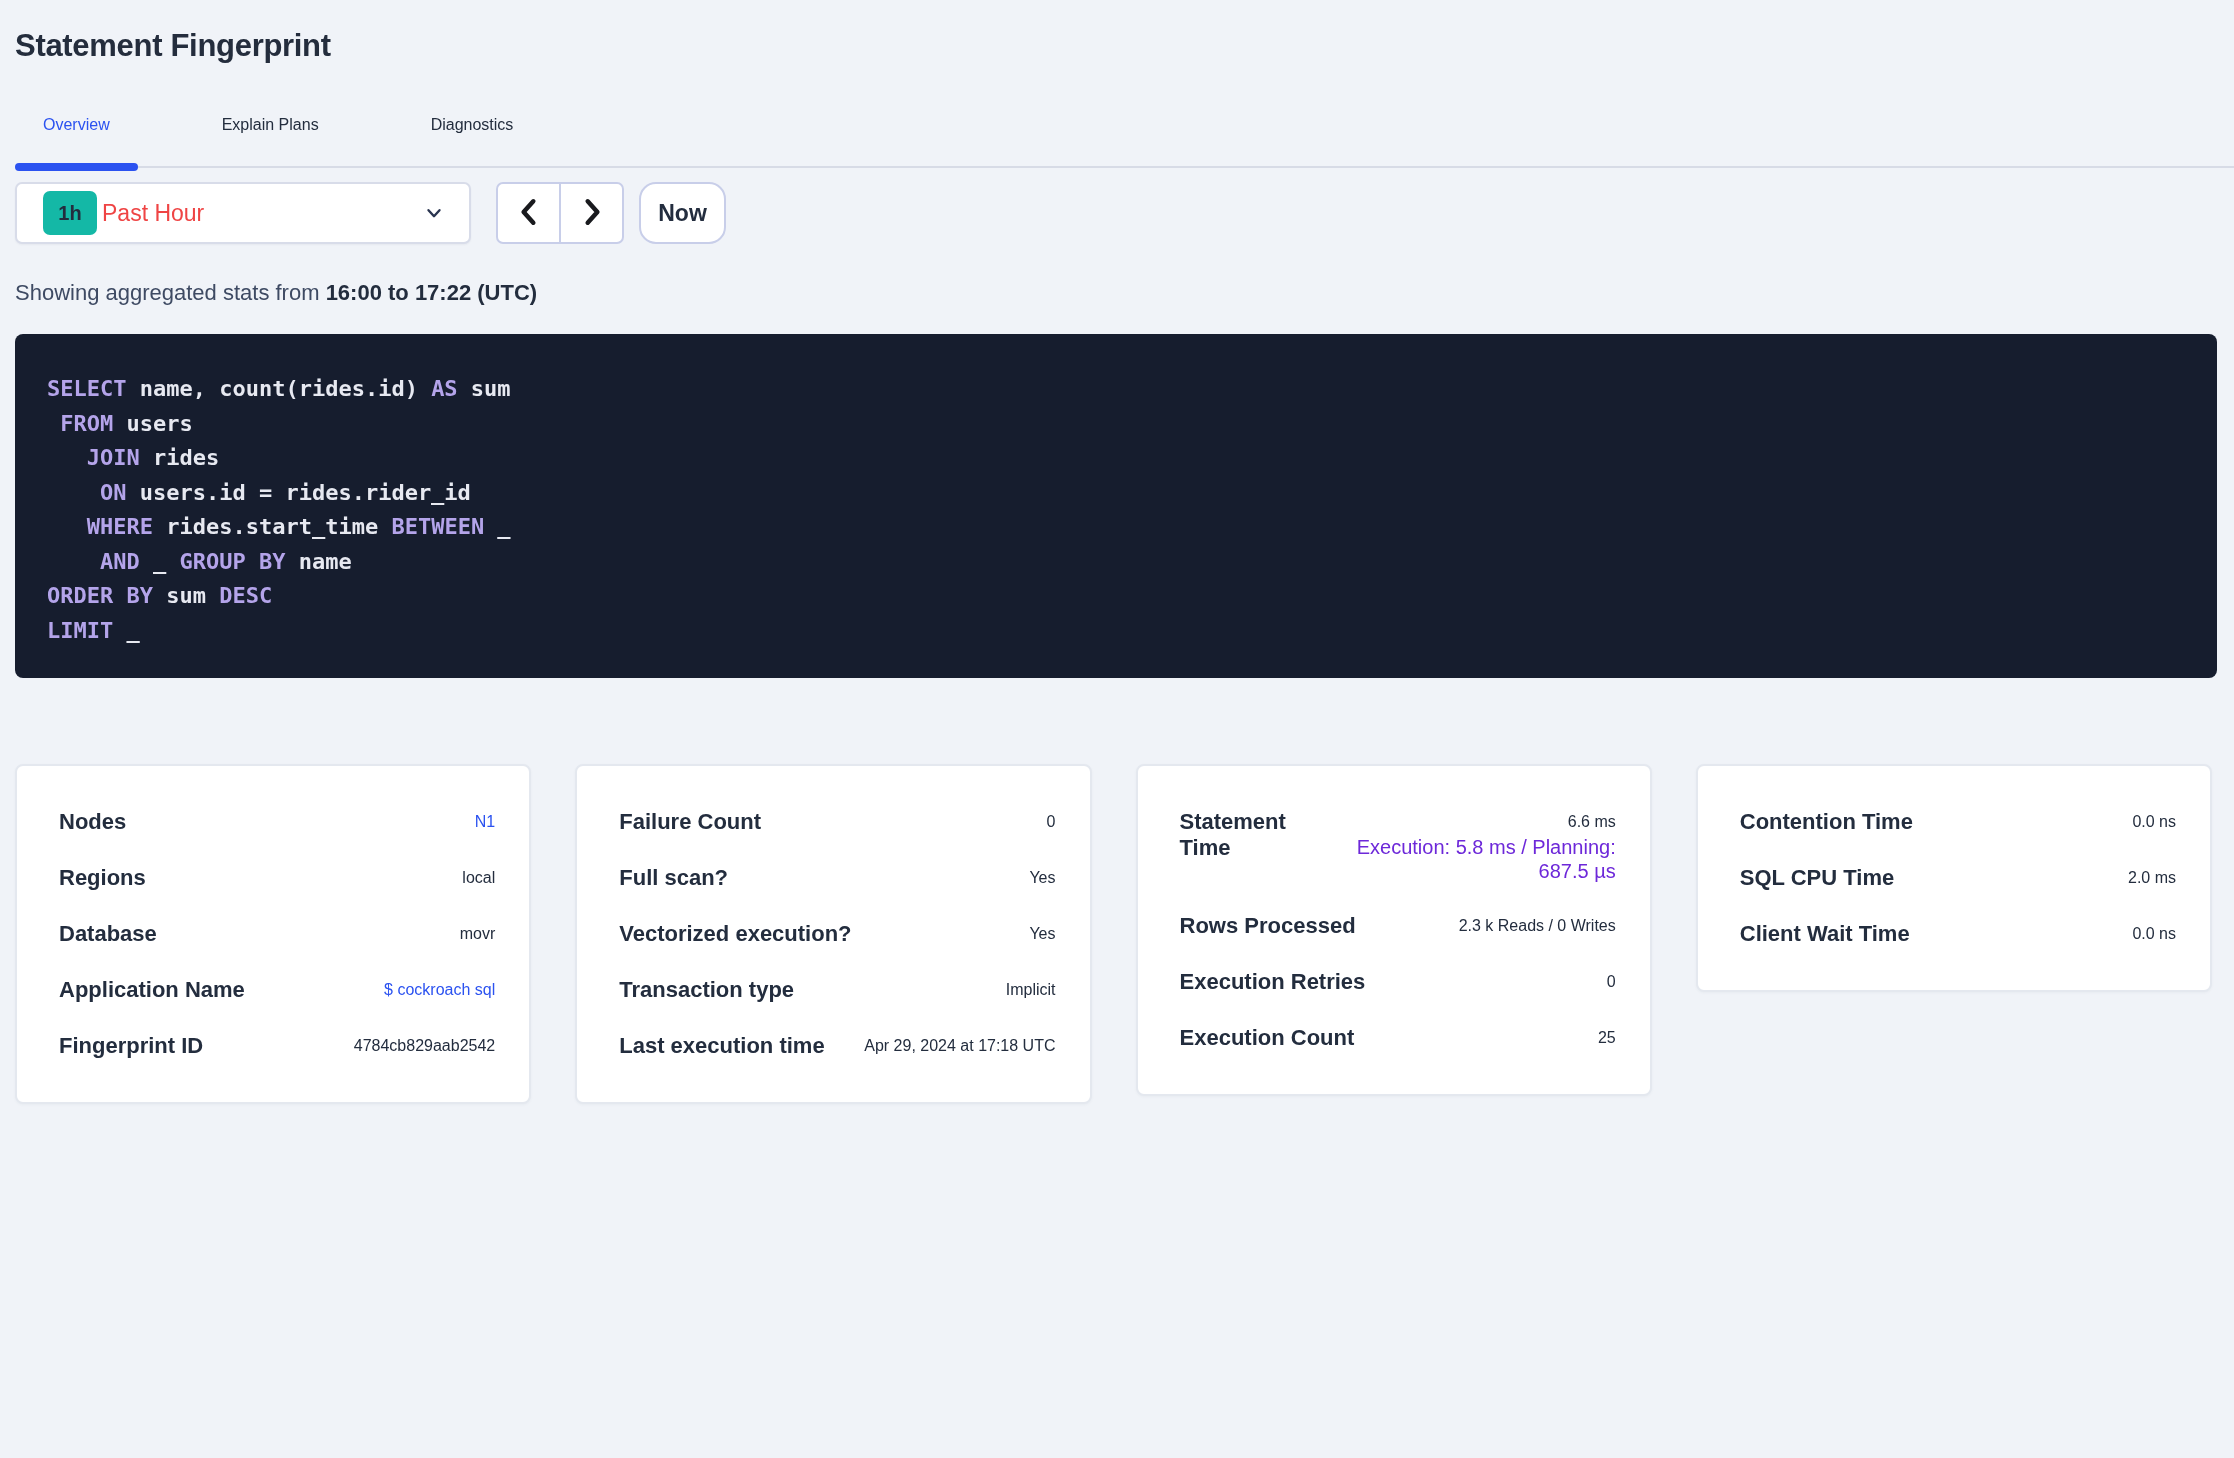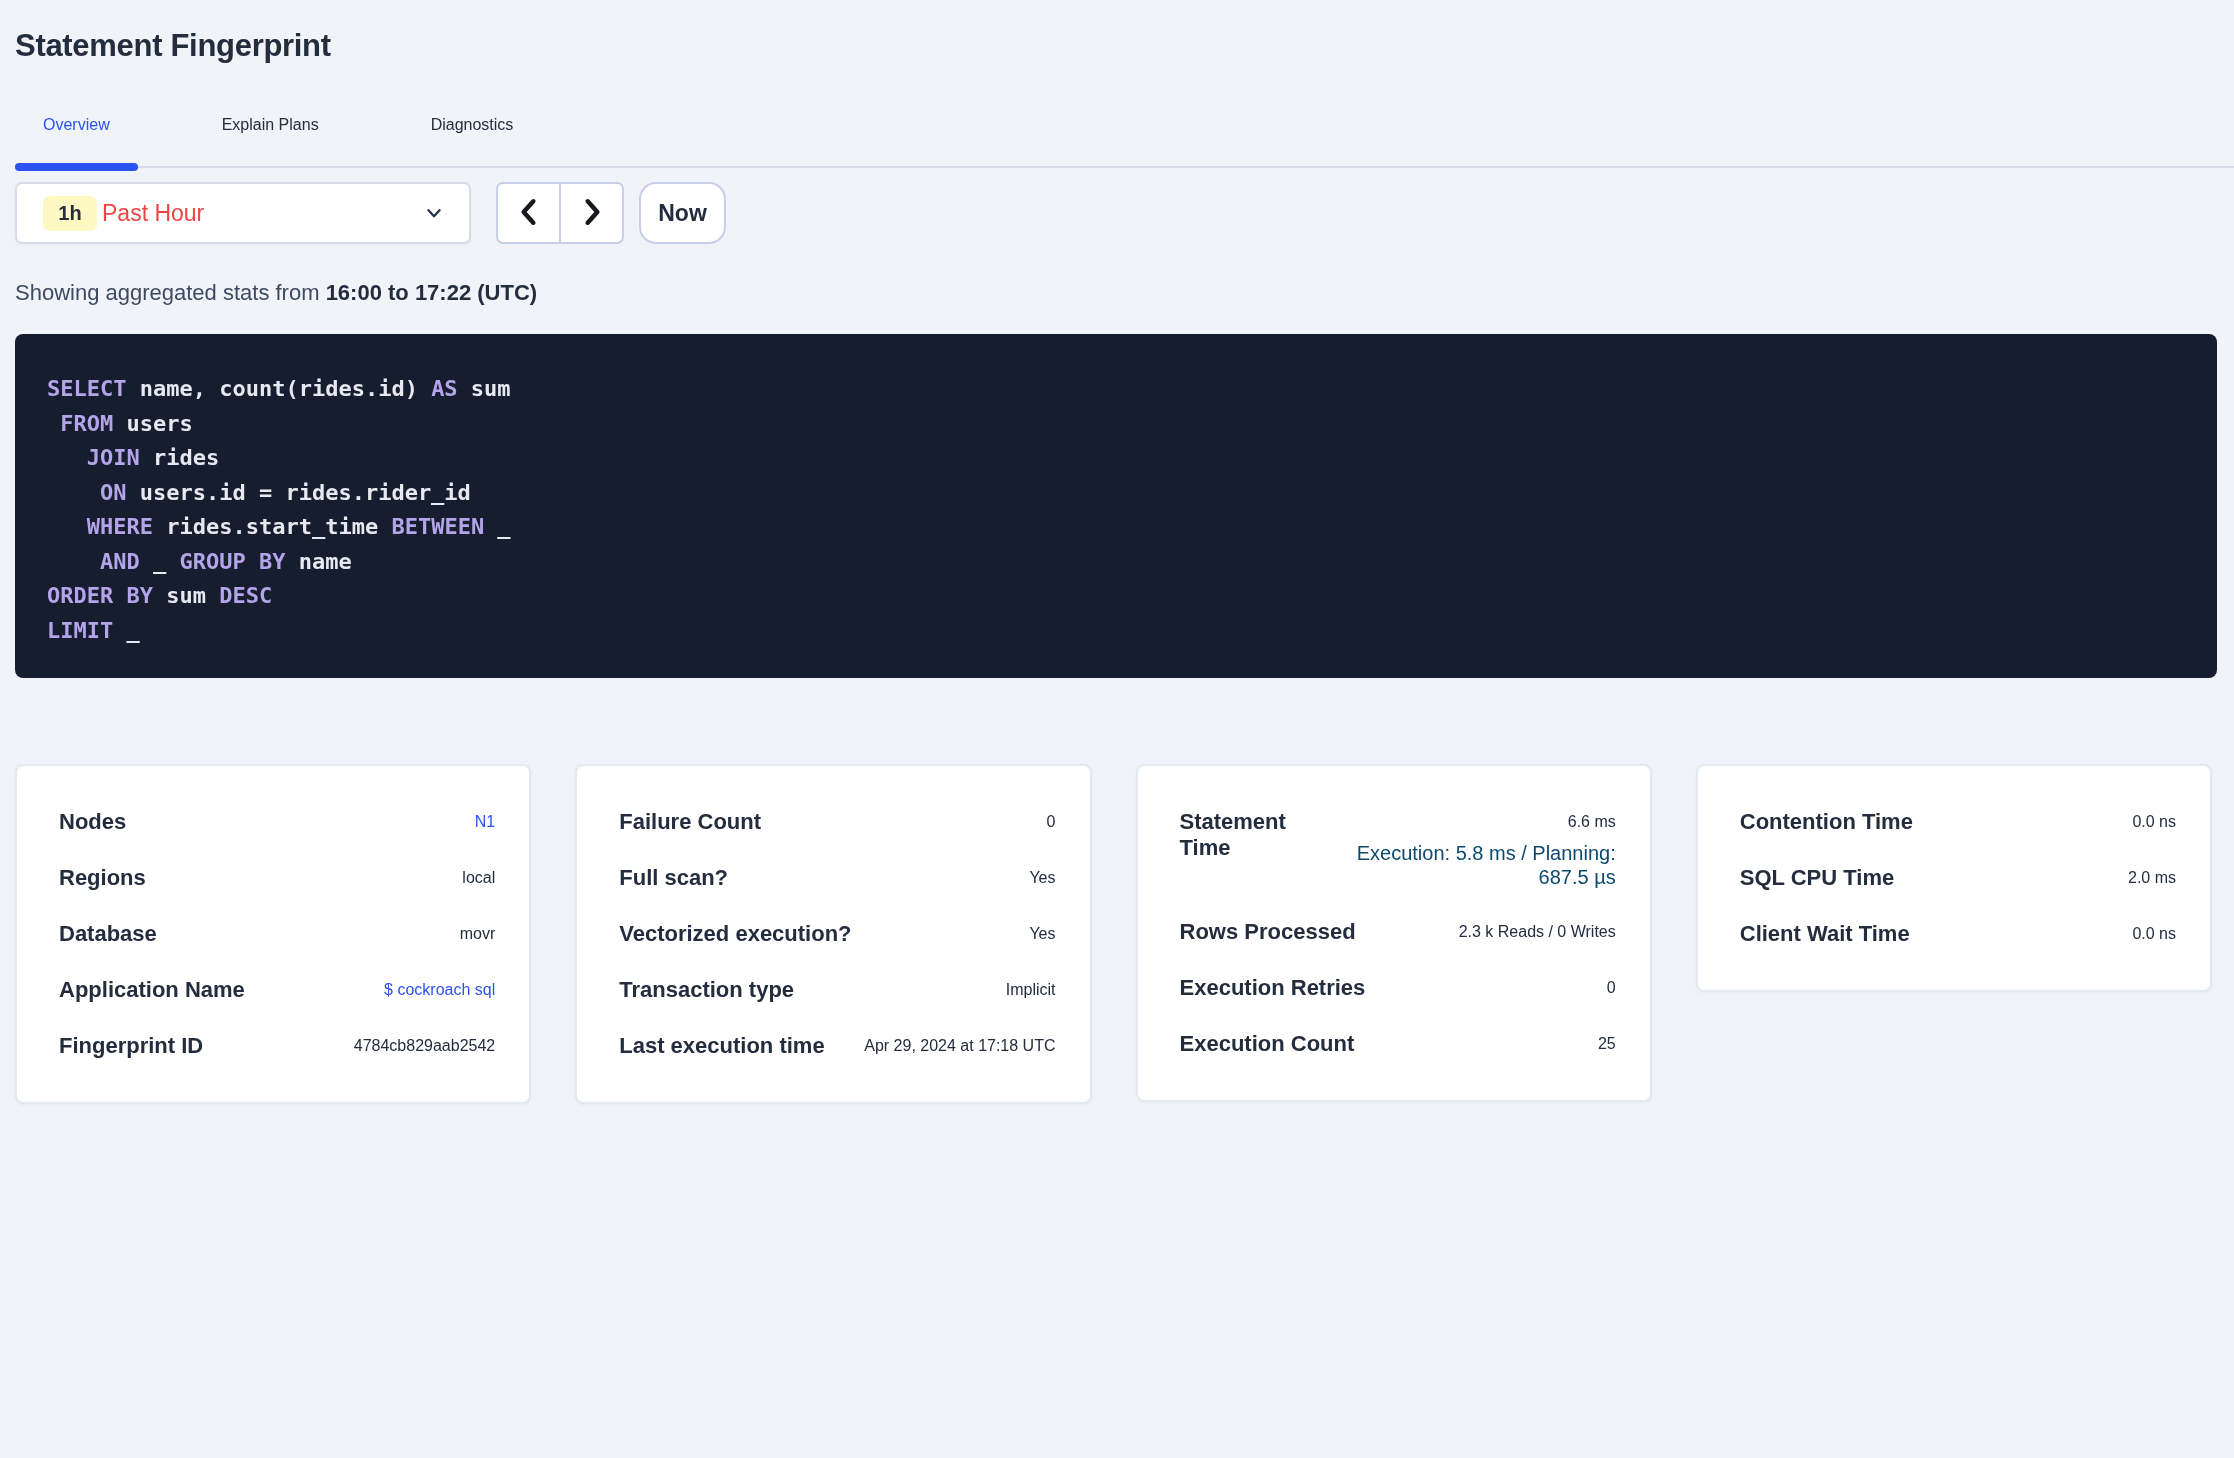--- a/index.html
+++ b/index.html
@@ -36,21 +36,21 @@
   .tab.active .ink { display:block; }
 
   
   .toolbar { margin-top:14px; display:flex; align-items:stretch; height:62px; }
   .time-picker {
     width:456px; background:#fff; border:2px solid #d8dce9; border-radius:7px;
     display:flex; align-items:center; padding:0 24px 0 26px; cursor:pointer;
     box-shadow:0 1px 2px rgba(30,40,70,.05);
   }
   .range-badge {
-    width:54px; height:35px; background:#fef9c3; border-radius:7px;
+    width:54px; height:44px; background:#14b8a6; border-radius:7px;
     display:flex; align-items:center; justify-content:center;
     font-size:20px; font-weight:700; color:#232d3e;
   }
   .range-label { margin-left:5px; font-size:23px; color:#ef4444; }
   .picker-caret { margin-left:auto; display:flex; align-items:center; }
 
   .arrow-group { display:flex; margin-left:25px; }
   .arrow-btn {
     width:64px; background:#fff; border:2px solid #c8cee9;
     display:flex; align-items:center; justify-content:center; cursor:pointer;
@@ -89,21 +89,21 @@
   .card {
     background:#fff; border:2px solid #e4e8ef; border-radius:8px;
     padding:28px 34px 28px 42px;
     box-shadow:0 1px 3px rgba(30,40,70,.04);
   }
   .row { display:flex; justify-content:space-between; align-items:flex-start; padding:15px 0; }
   .row .label { font-size:22px; font-weight:600; color:#232d3e; line-height:26px; }
   .row .vwrap { text-align:right; }
   .row .value { font-size:16px; color:#232d3e; line-height:26px; }
   .row .value.link { color:#2b52f0; cursor:pointer; }
-  .row .subvalue { font-size:20px; color:#0c4a6e; line-height:24px; margin-top:6px; }
+  .row .subvalue { font-size:20px; color:#6d28d9; line-height:24px; }
 </style>
 </head>
 <body>
 
 <div class="page">
 
   <h1 class="page-title">Statement Fingerprint</h1>
 
   <nav class="tabs">
     <div class="tab active">

